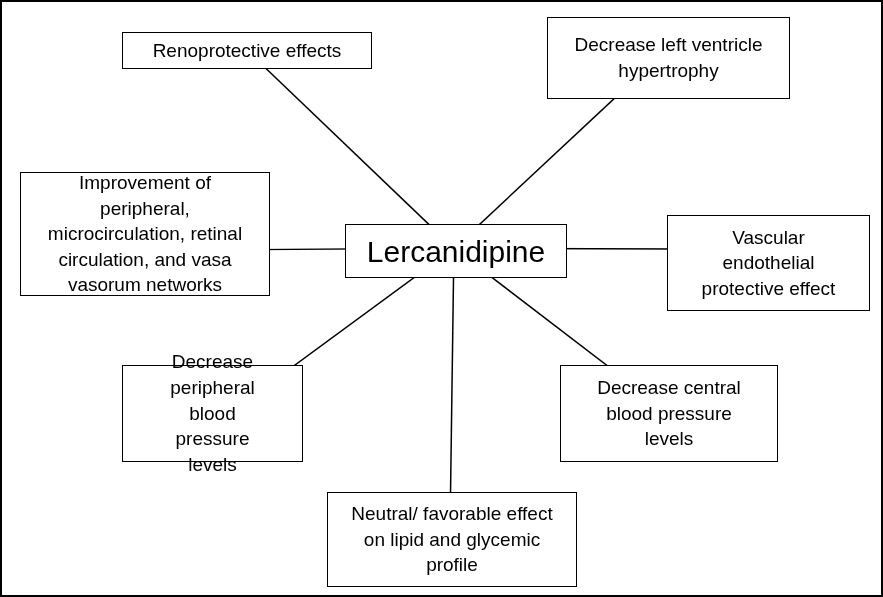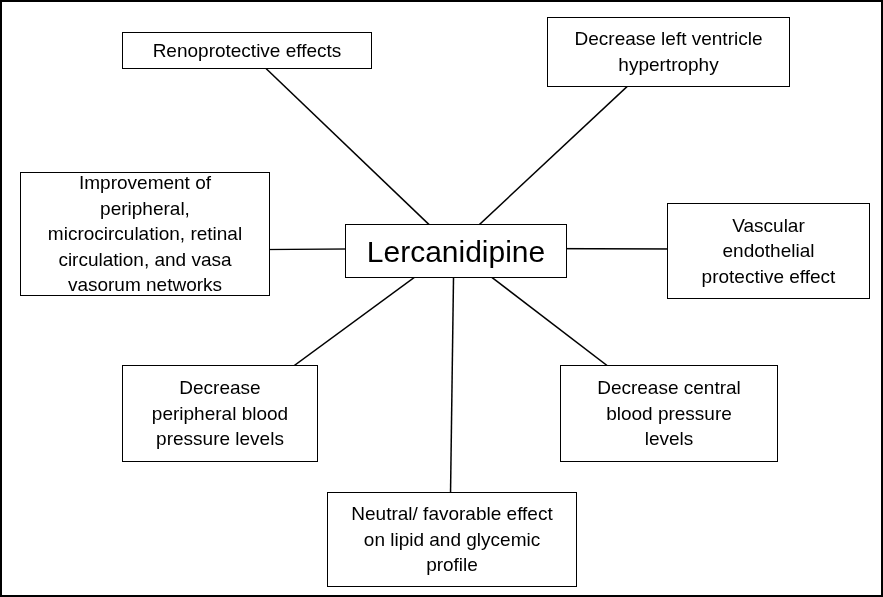--- a/index.html
+++ b/index.html
@@ -43,36 +43,36 @@
     line-height: 1.1;
   }
   .n-reno {
     left: 120px; top: 30px;
     width: 250px; height: 37px;
     padding: 0 10px;
     text-align: right;
   }
   .n-lvh {
     left: 545px; top: 15px;
-    width: 243px; height: 70px;
+    width: 243px; height: 82px;
     padding: 0 22px;
   }
   .n-improve {
     left: 18px; top: 170px;
     width: 250px; height: 124px;
     padding: 0 20px;
   }
   .n-vasc {
-    left: 665px; top: 201px;
+    left: 665px; top: 213px;
     width: 203px; height: 96px;
     padding: 4px 25px;
   }
   .n-peri {
     left: 120px; top: 363px;
-    width: 196px; height: 97px;
+    width: 181px; height: 97px;
     padding: 0 28px;
   }
   .n-cent {
     left: 558px; top: 363px;
     width: 218px; height: 97px;
     padding: 0 24px;
   }
   .n-lipid {
     left: 325px; top: 490px;
     width: 250px; height: 95px;

